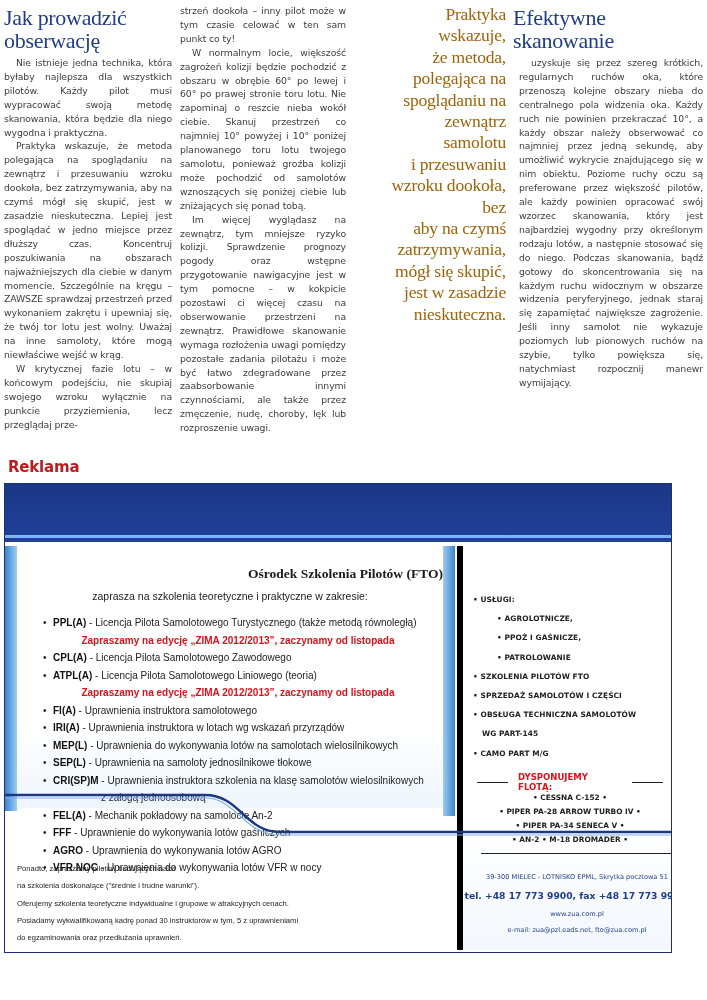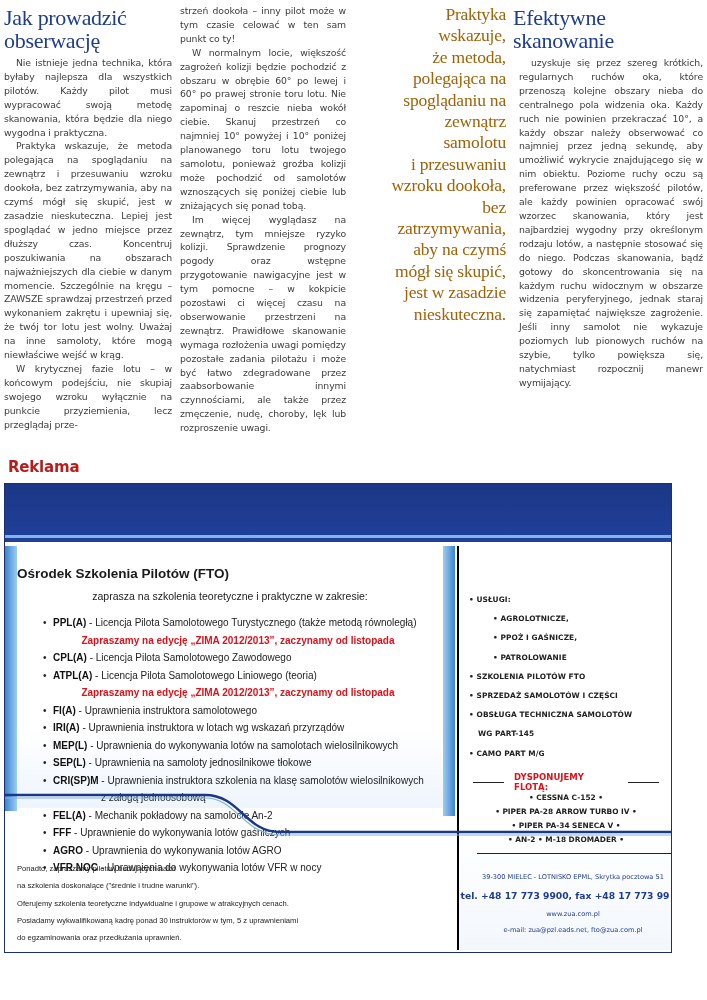--- a/index.html
+++ b/index.html
@@ -20,21 +20,21 @@
 
   
   .ad-label { position: absolute; left: 8px; top: 458px; font-family: "DejaVu Sans", sans-serif; font-weight: bold; color: #b91c1c; font-size: 15px; letter-spacing: -0.2px; }
   .ad-frame { position: absolute; left: 4px; top: 483px; width: 668px; height: 470px; border: 1.5px solid #1b2e78; background: #ffffff; overflow: hidden; }
   .ad-topbar { position: absolute; left: 0; top: 0; width: 100%; height: 58px; background: linear-gradient(#1b3786, #20409a); }
   .ad-topbar::after { content: ""; position: absolute; left: 0; bottom: 4px; width: 100%; height: 3px; background: #7fb4e8; }
   .water-left { position: absolute; left: 0; top: 62px; width: 12px; height: 265px; background: linear-gradient(90deg, #3a84cf, #9fcdf1); }
   .water-right { position: absolute; left: 438px; top: 62px; width: 12px; height: 270px; background: linear-gradient(90deg, #9fcdf1, #3a84cf); }
 
   .fto-card { position: absolute; left: 12px; top: 62px; width: 426px; height: 262px; background: linear-gradient(#ffffff 70%, #eef5fc); }
-  .fto-title { position: absolute; left: 0; width: 100%; top: 20px; text-align: left; font-family: Liberation Sans, sans-serif; font-weight: bold; font-size: 13.5px; color: #1a1a1a; }
+  .fto-title { position: absolute; left: 0; width: 100%; top: 20px; text-align: right; font-family: Liberation Serif, serif; font-weight: bold; font-size: 13.5px; color: #1a1a1a; }
   .fto-sub { position: absolute; left: 0; width: 100%; top: 44px; text-align: center; font-family: "Liberation Sans", sans-serif; font-size: 10.5px; color: #1a1a1a; }
   .fto-list { position: absolute; left: 26px; top: 68px; width: 400px; font-family: Liberation Sans, sans-serif; font-size: 10px; color: #222; }
   .fto-list .row { height: 17.5px; line-height: 17.5px; white-space: nowrap; }
   .fto-list .row b { font-weight: bold; color: #111; }
   .fto-list .bullet { display: inline-block; width: 10px; }
   .fto-list .promo { color: #e0101a; font-weight: bold; text-align: center; padding-right: 10px; }
   .fto-list .cont { padding-left: 58px; }
 
   .fto-foot { position: absolute; left: 12px; top: 376px; width: 330px; font-family: "Liberation Sans", sans-serif; font-size: 7.6px; line-height: 17.3px; color: #222; }
   .wave { position: absolute; left: 0; top: 308px; width: 668px; height: 50px; }
@@ -42,21 +42,21 @@
   .airbus-head { position: absolute; left: 455px; top: 0; width: 210px; height: 58px; color: #fff; text-align: center; }
   .airbus-logo { position: absolute; left: 6px; top: 11px; display: flex; align-items: center; }
   .airbus-logo .swirl { width: 22px; height: 22px; border-radius: 50%; border: 2px solid #fff; position: relative; margin-right: 5px; }
   .airbus-logo .swirl::before { content: ""; position: absolute; left: 3px; top: 6px; width: 12px; height: 6px; border-top: 2px solid #fff; border-radius: 50%; }
   .airbus-logo .word-b { font-family: "DejaVu Sans", sans-serif; font-weight: bold; font-size: 17px; letter-spacing: -0.5px; }
   .airbus-logo .word-l { font-family: "DejaVu Sans", sans-serif; font-size: 16px; letter-spacing: -0.2px; margin-left: 2px; }
   .airbus-sub { position: absolute; left: 28px; top: 31px; font-size: 3.8px; letter-spacing: 0.1px; color: #dbe6ff; }
   .airbus-line { position: absolute; left: 10px; top: 38px; width: 195px; height: 1px; background: #c9d6f5; }
   .airbus-dept { position: absolute; left: 0; width: 100%; top: 43px; font-family: "DejaVu Sans", sans-serif; font-weight: bold; font-size: 6.8px; letter-spacing: 0.1px; }
 
-  .zua-card { position: absolute; left: 452px; top: 62px; width: 214px; height: 404px; border-left: 2px solid #000000; text-decoration: underline; }
+  .zua-card { position: absolute; left: 452px; top: 62px; width: 214px; height: 404px; border-left: 6px solid #000000; text-decoration: underline; }
   .zua-card::after { content: ""; position: absolute; right: -14px; top: 0; width: 14px; height: 270px; background: linear-gradient(90deg, #6ea7e0, #2e6fc0); }
   .zua-bottom { position: absolute; left: 0; top: 0; width: 100%; height: 404px; background: linear-gradient(#ffffff 70%, #f3f7fc); }
   .zua-list { position: absolute; left: 10px; top: 44px; width: 200px; font-family: "DejaVu Sans", sans-serif; font-weight: bold; font-size: 7.4px; color: #222; letter-spacing: 0.1px; }
   .zua-list .row { height: 19.2px; line-height: 19.2px; white-space: nowrap; }
   .zua-list .sub { padding-left: 24px; }
   .zua-list .cont { padding-left: 9px; }
   .fleet-head { position: absolute; left: 4px; top: 226px; width: 206px; display: flex; align-items: center; justify-content: center; font-family: "DejaVu Sans", sans-serif; font-weight: bold; font-size: 8.5px; color: #e0101a; }
   .fleet-head::before, .fleet-head::after { content: ""; display: block; width: 32px; height: 1px; background: #222; margin: 0 10px; }
   .fleet { position: absolute; left: 0; top: 245px; width: 214px; text-align: center; font-family: "DejaVu Sans", sans-serif; font-weight: bold; font-size: 7.4px; color: #222; }
   .fleet .row { height: 14px; line-height: 14px; }
@@ -87,22 +87,22 @@
   <span>Praktyka</span>
   <span>wskazuje,</span>
   <span>że metoda,</span>
   <span>polegająca na</span>
   <span>spoglądaniu na</span>
   <span>zewnątrz</span>
   <span>samolotu</span>
   <span>i przesuwaniu</span>
   <span>wzroku dookoła,</span>
   <span>bez</span>
+  <span>aby na czymś</span>
   <span>zatrzymywania,</span>
-  <span>aby na czymś</span>
   <span>mógł się skupić,</span>
   <span>jest w zasadzie</span>
   <span>nieskuteczna.</span>
 </div>
 
 <div class="col col4">
   <h2 class="heading">Efektywne skanowanie</h2>
   <p>uzyskuje się przez szereg krótkich, regularnych ruchów oka, które przenoszą kolejne obszary nieba do centralnego pola widzenia oka. Każdy ruch nie powinien przekraczać 10°, a każdy obszar należy obserwować co najmniej przez jedną sekundę, aby umożliwić wykrycie znajdującego się w nim obiektu. Poziome ruchy oczu są preferowane przez większość pilotów, ale każdy powinien opracować swój wzorzec skanowania, który jest najbardziej wygodny przy określonym rodzaju lotów, a następnie stosować się do niego. Podczas skanowania, bądź gotowy do skoncentrowania się na każdym ruchu widocznym w obszarze widzenia peryferyjnego, jednak staraj się zapamiętać największe zagrożenie. Jeśli inny samolot nie wykazuje poziomych lub pionowych ruchów na szybie, tylko powiększa się, natychmiast rozpocznij manewr wymijający.</p>
 </div>
 

